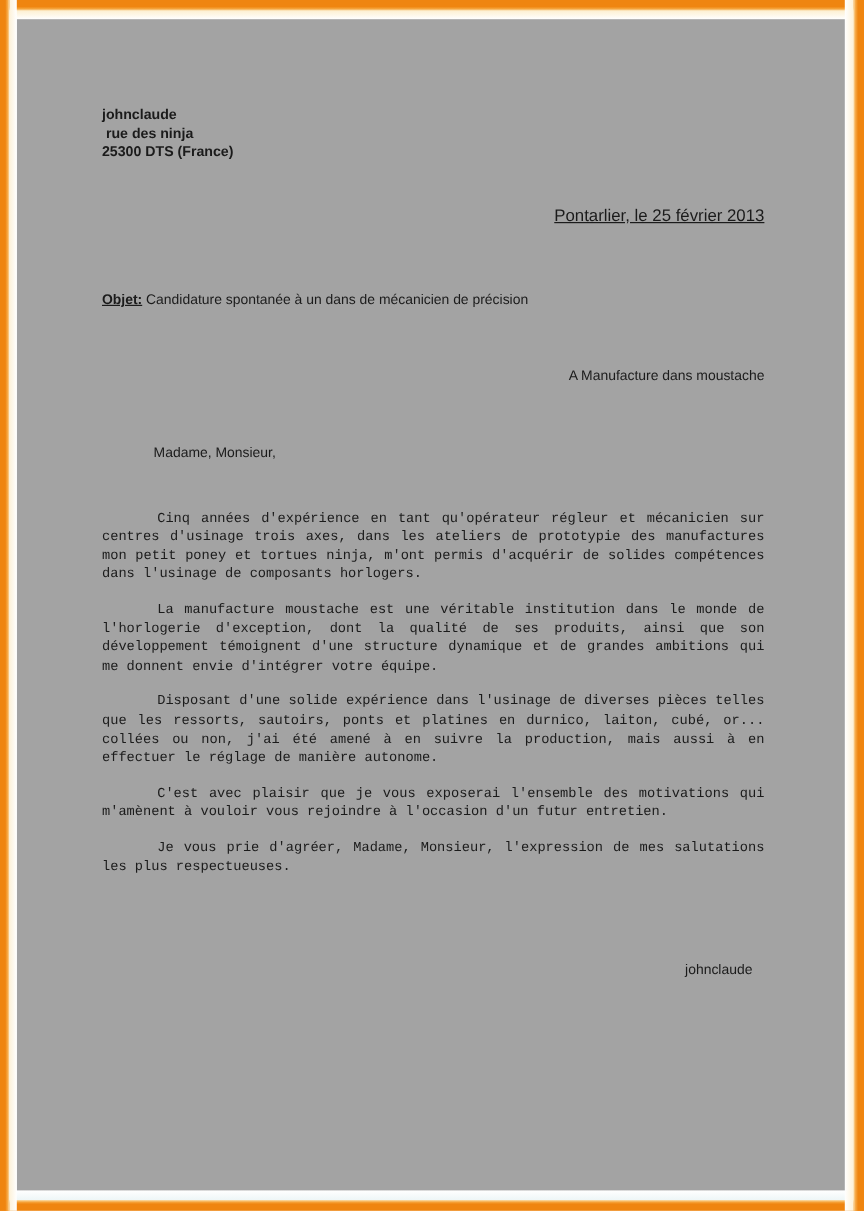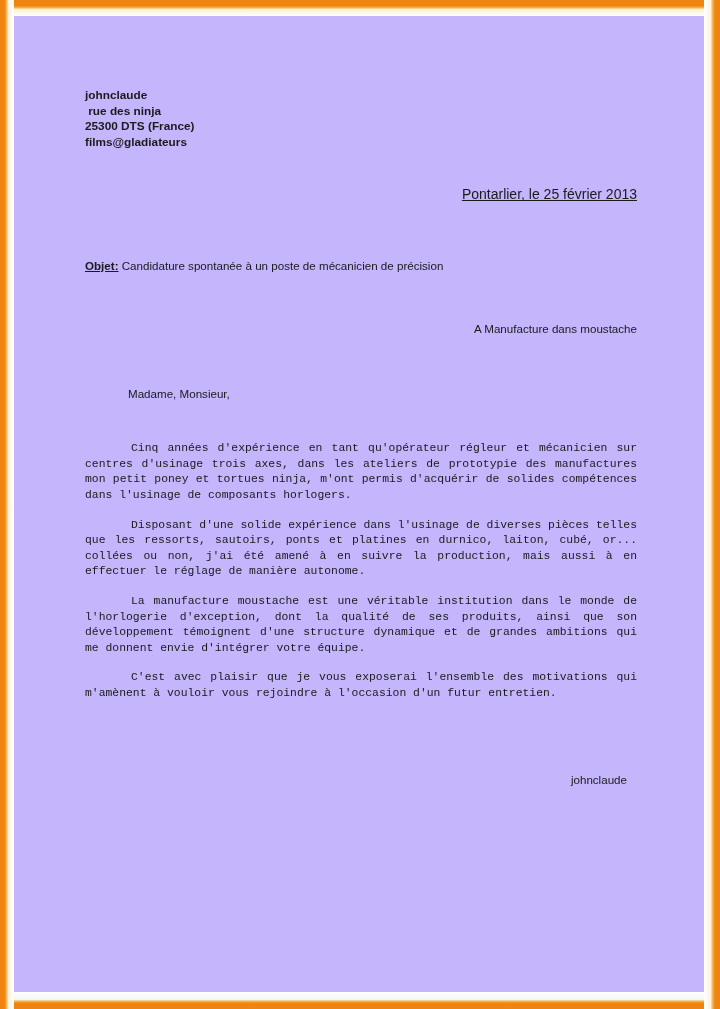--- a/index.html
+++ b/index.html
@@ -54,21 +54,21 @@
   .frame-right-fade {
     top: 0; bottom: 0; right: 9px; width: 7px;
     background: linear-gradient(to left, #fdf2da 0%, #ffffff 100%);
   }
 
   
   .sheet {
     position: absolute;
     left: 14px; top: 14px;
     width: 692px; height: 981px;
-    background: #c4b5fd;
+    background: #a3a3a3;
     z-index: 1;
   }
 
   .letter {
     position: absolute;
     left: 71px;          
     top: 74px;           
     width: 552px;        
     color: #1b1b1b;
     font-size: 11.4px;
@@ -143,38 +143,38 @@
   <div class="frame-edge frame-right-fade"></div>
 </div>
 
 <div class="sheet">
   <div class="letter">
 
     <div class="sender">
       <div>johnclaude</div>
       <div> rue des ninja</div>
       <div>25300 DTS (France)</div>
-      <div>films@gladiateurs</div>
     </div>
 
     <div class="date-line">Pontarlier, le 25 février 2013</div>
 
     <div class="subject">
-      <span class="label">Objet:</span><span> Candidature spontanée à un poste de mécanicien de précision</span>
+      <span class="label">Objet:</span><span> Candidature spontanée à un dans de mécanicien de précision</span>
     </div>
 
     <div class="recipient">
       <div>A Manufacture dans moustache</div>
     </div>
 
     <div class="salutation">Madame, Monsieur,</div>
 
     <div class="body-block">
       <p class="para">Cinq années d'expérience en tant qu'opérateur régleur et mécanicien sur centres d'usinage trois axes, dans les ateliers de prototypie des manufactures mon petit poney et tortues ninja, m'ont permis d'acquérir de solides compétences dans l'usinage de composants horlogers.</p>
+      <p class="para">La manufacture moustache est une véritable institution dans le monde de l'horlogerie d'exception, dont la qualité de ses produits, ainsi que son développement témoignent d'une structure dynamique et de grandes ambitions qui me donnent envie d'intégrer votre équipe.</p>
       <p class="para">Disposant d'une solide expérience dans l'usinage de diverses pièces telles que les ressorts, sautoirs, ponts et platines en durnico, laiton, cubé, or... collées ou non, j'ai été amené à en suivre la production, mais aussi à en effectuer le réglage de manière autonome.</p>
-      <p class="para">La manufacture moustache est une véritable institution dans le monde de l'horlogerie d'exception, dont la qualité de ses produits, ainsi que son développement témoignent d'une structure dynamique et de grandes ambitions qui me donnent envie d'intégrer votre équipe.</p>
       <p class="para">C'est avec plaisir que je vous exposerai l'ensemble des motivations qui m'amènent à vouloir vous rejoindre à l'occasion d'un futur entretien.</p>
+      <p class="para">Je vous prie d'agréer, Madame, Monsieur, l'expression de mes salutations les plus respectueuses.</p>
     </div>
 
     <div class="signature">johnclaude</div>
 
   </div>
 </div>
 
 </body></html>

